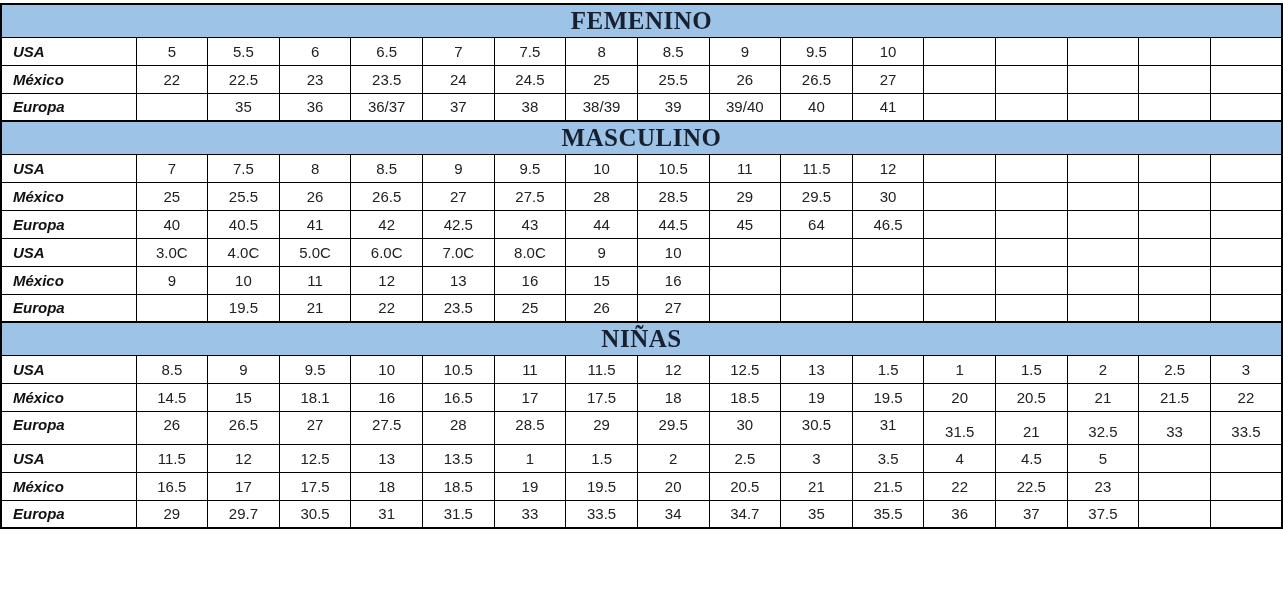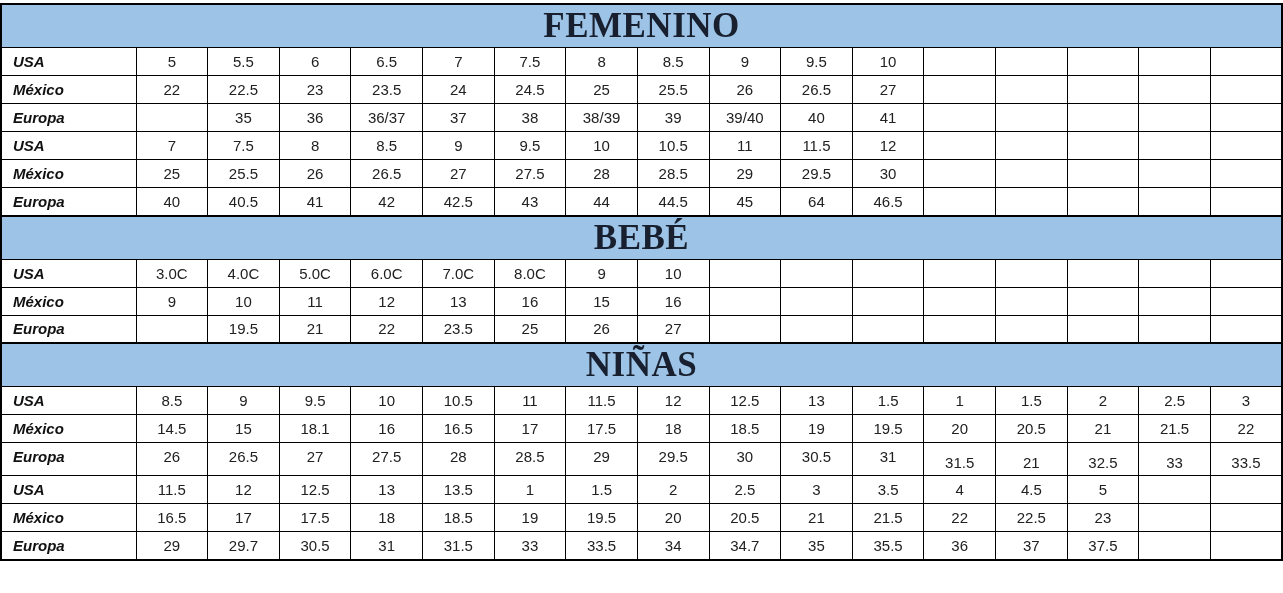--- a/index.html
+++ b/index.html
@@ -31,21 +31,21 @@
     height: 33px;
   }
   tr.section-header td {
     background: #9DC3E6;
     border-top: 2px solid #000000;
     border-bottom: 1px solid #000000;
     text-align: center;
     vertical-align: middle;
     font-family: "Liberation Serif", serif;
     font-weight: bold;
-    font-size: 35px;
+    font-size: 25px;
     color: #18202f;
     letter-spacing: 0.5px;
   }
   tr.data-row { height: 28px; margin-top: 48px; }
   tr.data-row td {
     font-size: 15px;
     color: #212121;
     text-align: center;
     vertical-align: middle;
     background: #ffffff;
@@ -142,20 +142,23 @@
           <td>39</td>
           <td>39/40</td>
           <td>40</td>
           <td>41</td>
           <td></td>
           <td></td>
           <td></td>
           <td></td>
           <td></td>
         </tr>
+        <tr class="section-header">
+          <td colspan="17">MASCULINO</td>
+        </tr>
         <tr class="data-row">
           <td class="row-label">USA</td>
           <td>7</td>
           <td>7.5</td>
           <td>8</td>
           <td>8.5</td>
           <td>9</td>
           <td>9.5</td>
           <td>10</td>
           <td>10.5</td>
@@ -198,23 +201,20 @@
           <td>44</td>
           <td>44.5</td>
           <td>45</td>
           <td>64</td>
           <td>46.5</td>
           <td></td>
           <td></td>
           <td></td>
           <td></td>
           <td></td>
-        </tr>
-        <tr class="section-header">
-          <td colspan="17">BEBÉ</td>
         </tr>
         <tr class="data-row">
           <td class="row-label">USA</td>
           <td>3.0C</td>
           <td>4.0C</td>
           <td>5.0C</td>
           <td>6.0C</td>
           <td>7.0C</td>
           <td>8.0C</td>
           <td>9</td>

